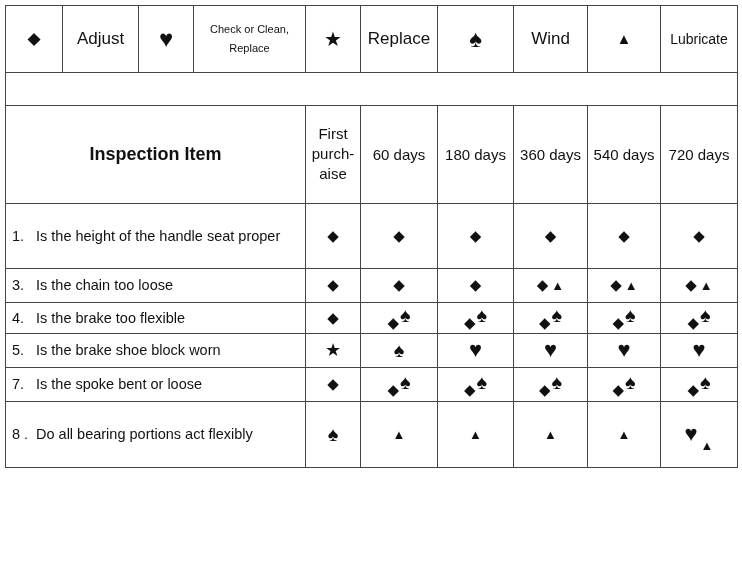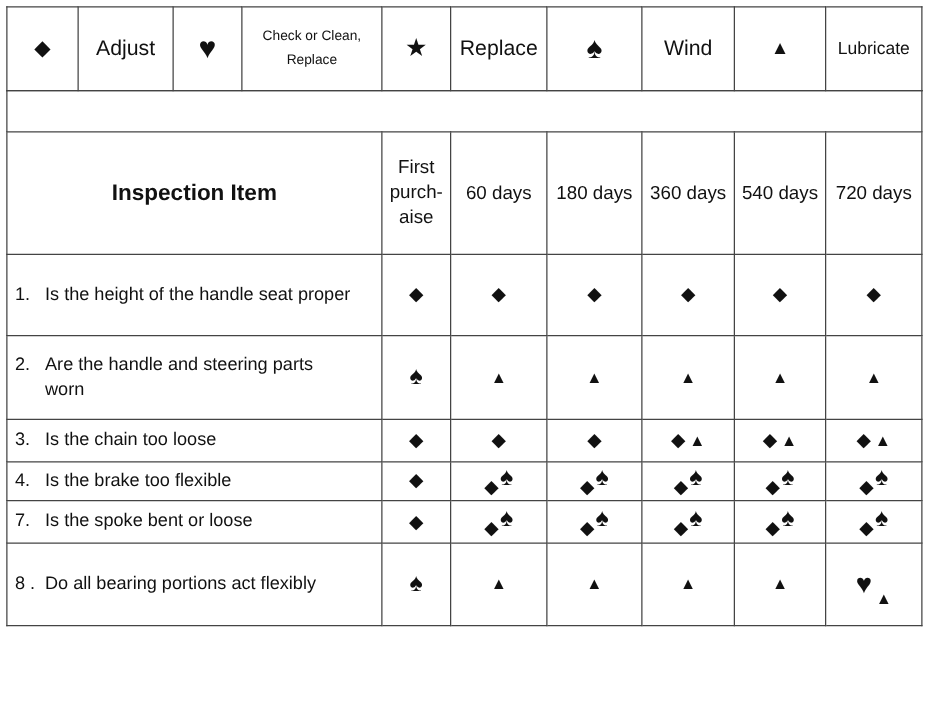--- a/index.html
+++ b/index.html
@@ -101,46 +101,46 @@
       <tbody id="rows">
         <tr style="height: 65px;">
           <td class="item"><span class="num">1.</span><span class="txt">Is the height of the handle seat proper</span></td>
           <td class="cell-sym"><span class="g-diamond">◆</span></td>
           <td class="cell-sym"><span class="g-diamond">◆</span></td>
           <td class="cell-sym"><span class="g-diamond">◆</span></td>
           <td class="cell-sym"><span class="g-diamond">◆</span></td>
           <td class="cell-sym"><span class="g-diamond">◆</span></td>
           <td class="cell-sym"><span class="g-diamond">◆</span></td>
         </tr>
-        <tr style="height: 67px;">
-          <td class="item"><span class="num">2.</span><span class="txt" style="width: 240px;">Are the handle and steering parts worn</span></td>
-          <td class="cell-sym"><span class="g-spade">♠</span></td>
-          <td class="cell-sym"><span class="g-tri">▲</span></td>
-          <td class="cell-sym"><span class="g-tri">▲</span></td>
-          <td class="cell-sym"><span class="g-tri">▲</span></td>
-          <td class="cell-sym"><span class="g-tri">▲</span></td>
-          <td class="cell-sym"><span class="g-tri">▲</span></td>
-        </tr>
         <tr style="height: 34px;">
           <td class="item"><span class="num">3.</span><span class="txt">Is the chain too loose</span></td>
           <td class="cell-sym"><span class="g-diamond">◆</span></td>
           <td class="cell-sym"><span class="g-diamond">◆</span></td>
           <td class="cell-sym"><span class="g-diamond">◆</span></td>
           <td class="cell-sym combo combo-tri"><span class="g-diamond" style="top: 0px;">◆</span><span class="g-tri">▲</span></td>
           <td class="cell-sym combo combo-tri"><span class="g-diamond" style="top: 0px;">◆</span><span class="g-tri">▲</span></td>
           <td class="cell-sym combo combo-tri"><span class="g-diamond" style="top: 0px;">◆</span><span class="g-tri">▲</span></td>
         </tr>
         <tr style="height: 31px;">
           <td class="item"><span class="num">4.</span><span class="txt">Is the brake too flexible</span></td>
           <td class="cell-sym"><span class="g-diamond">◆</span></td>
           <td class="cell-sym combo"><span class="g-diamond">◆</span><span class="g-spade">♠</span></td>
           <td class="cell-sym combo"><span class="g-diamond">◆</span><span class="g-spade">♠</span></td>
           <td class="cell-sym combo"><span class="g-diamond">◆</span><span class="g-spade">♠</span></td>
           <td class="cell-sym combo"><span class="g-diamond">◆</span><span class="g-spade">♠</span></td>
           <td class="cell-sym combo"><span class="g-diamond">◆</span><span class="g-spade">♠</span></td>
+        </tr>
+        <tr style="height: 34px;">
+          <td class="item"><span class="num">5.</span><span class="txt">Is the brake shoe block worn</span></td>
+          <td class="cell-sym"><span class="g-star">★</span></td>
+          <td class="cell-sym"><span class="g-spade">♠</span></td>
+          <td class="cell-sym"><span class="g-heart">♥</span></td>
+          <td class="cell-sym"><span class="g-heart">♥</span></td>
+          <td class="cell-sym"><span class="g-heart">♥</span></td>
+          <td class="cell-sym"><span class="g-heart">♥</span></td>
         </tr>
         <tr style="height: 34px;">
           <td class="item"><span class="num">7.</span><span class="txt">Is the spoke bent or loose</span></td>
           <td class="cell-sym"><span class="g-diamond">◆</span></td>
           <td class="cell-sym combo"><span class="g-diamond">◆</span><span class="g-spade">♠</span></td>
           <td class="cell-sym combo"><span class="g-diamond">◆</span><span class="g-spade">♠</span></td>
           <td class="cell-sym combo"><span class="g-diamond">◆</span><span class="g-spade">♠</span></td>
           <td class="cell-sym combo"><span class="g-diamond">◆</span><span class="g-spade">♠</span></td>
           <td class="cell-sym combo"><span class="g-diamond">◆</span><span class="g-spade">♠</span></td>
         </tr>

